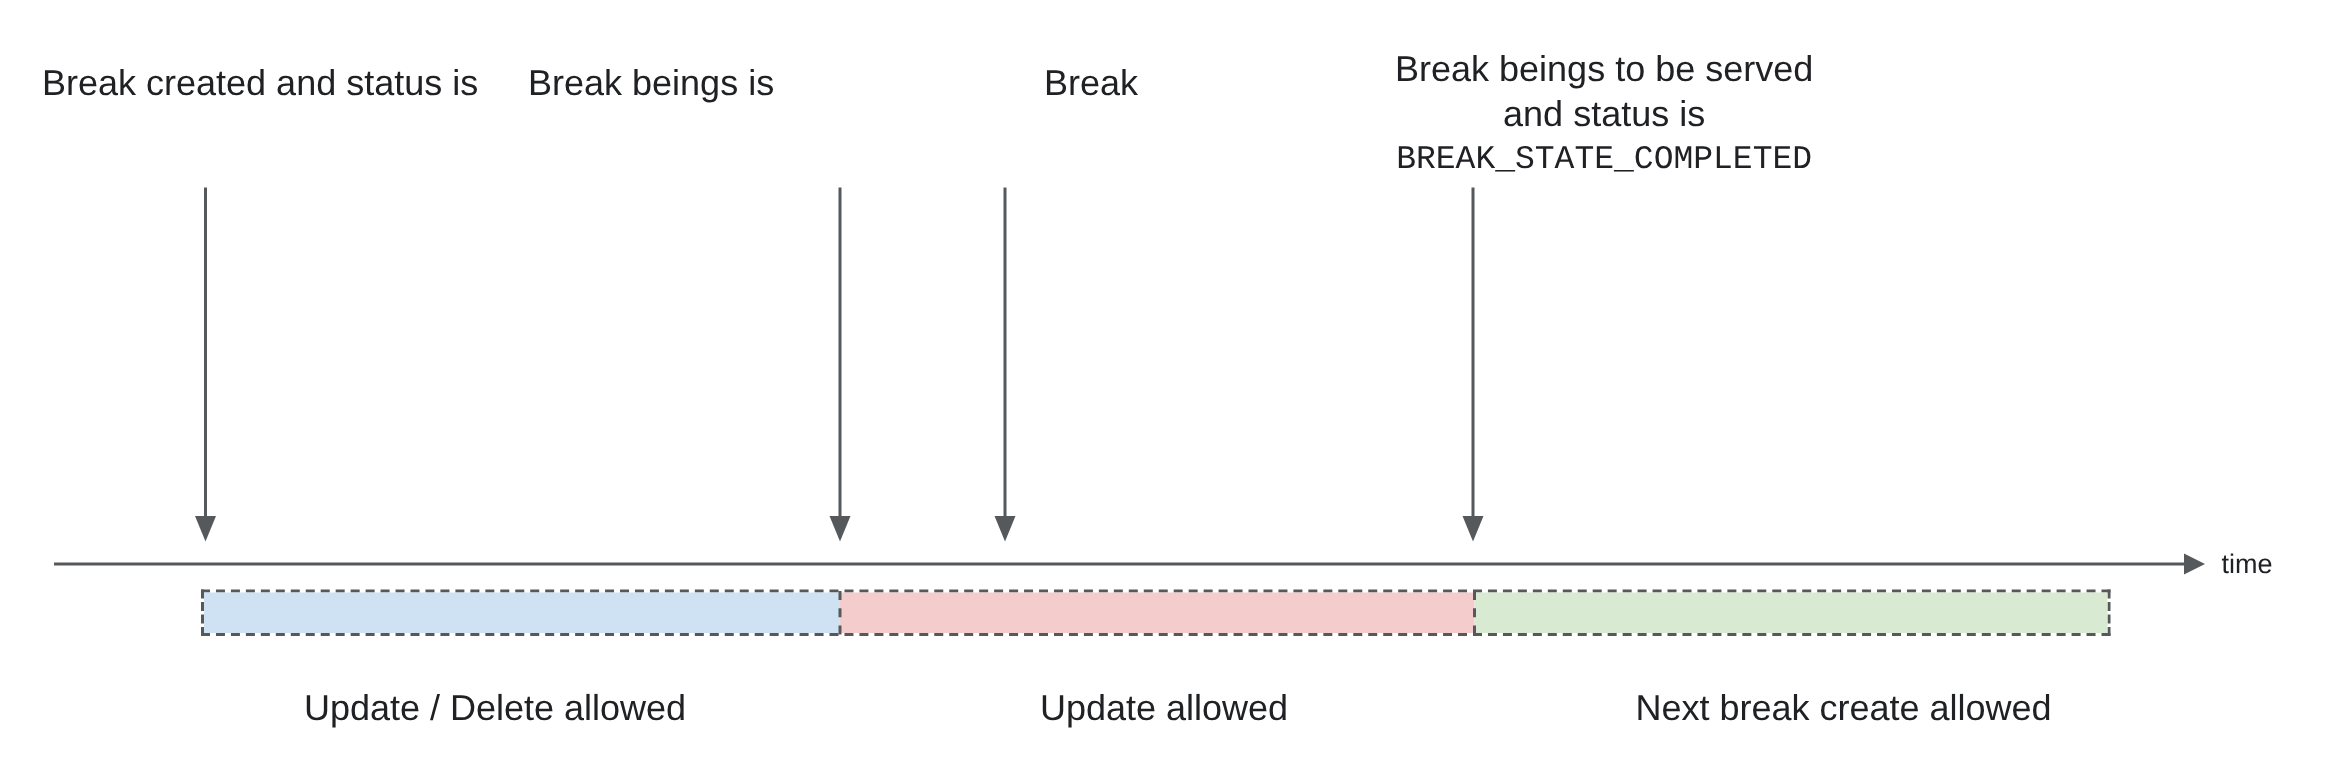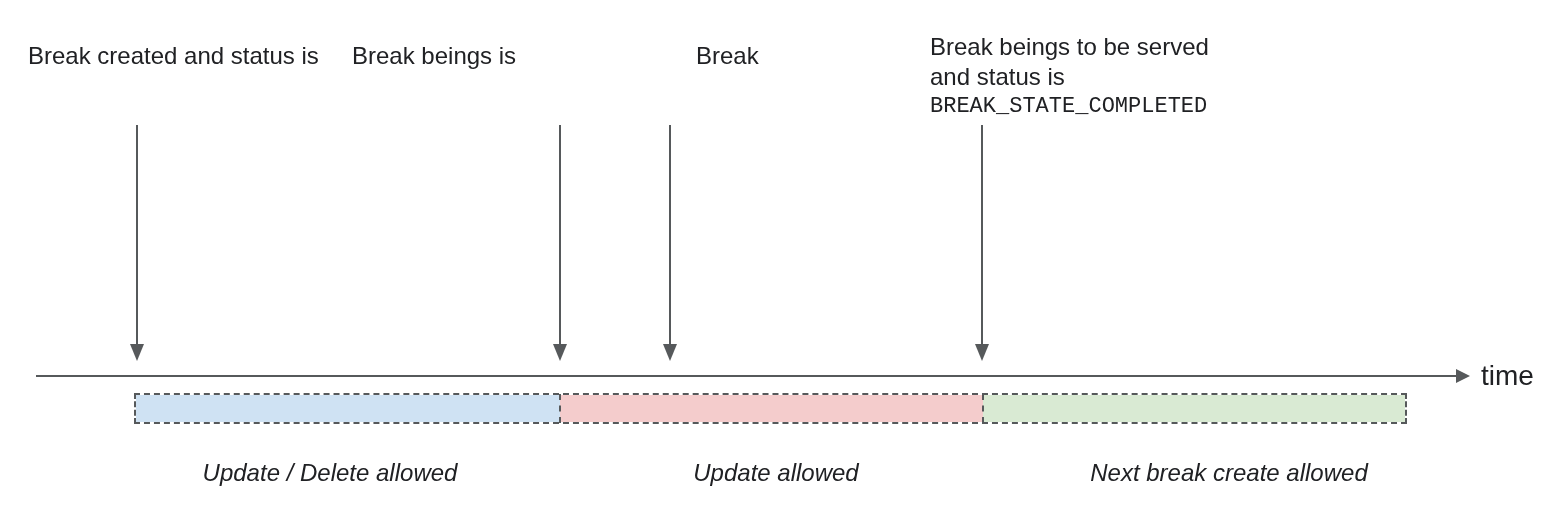--- a/index.html
+++ b/index.html
@@ -4,20 +4,21 @@
 <style>
   html, body { margin: 0; padding: 0; background: #ffffff; }
   .canvas {
     position: relative;
     width: 1558px;
     height: 520px;
     background: #ffffff;
     font-family: "Liberation Sans", sans-serif;
     color: #202124;
     overflow: hidden;
+    text-align: center;
   }
   .annotation { position: absolute; }
   .annotation .sans {
     font-family: "Liberation Sans", sans-serif;
     font-size: 24px;
     line-height: 30px;
     white-space: nowrap;
   }
   .annotation .mono {
     font-family: "Liberation Mono", monospace;
@@ -43,37 +44,37 @@
   }
   .axis-head {
     position: absolute; left: 1456px; top: 369px;
     width: 0; height: 0;
     border-top: 7px solid transparent;
     border-bottom: 7px solid transparent;
     border-left: 14px solid #56595b;
   }
   .axis-label {
     position: absolute; left: 1481px; top: 363px;
-    font-size: 28px; line-height: 26px; white-space: nowrap;
+    font-size: 18px; line-height: 26px; white-space: nowrap;
   }
   .bar {
     position: absolute; left: 134px; top: 393px;
     width: 1273px; height: 31px;
     border: 2px dashed #56595b;
     box-sizing: border-box;
   }
   .bar .fill { position: absolute; top: 0; bottom: 0; }
   .bar .divider {
     position: absolute; top: -1px; bottom: -1px;
     width: 0; border-left: 2px dashed #56595b;
   }
   .seg-label {
     position: absolute; top: 459px;
     transform: translateX(-50%);
-    font-size: 24px; line-height: 28px; white-space: nowrap; font-style: italic;
+    font-size: 24px; line-height: 28px; white-space: nowrap;
   }
 </style>
 </head>
 <body>
 
 <div class="canvas">
 
   <div class="annotation" style="left:28px; top:41px">
     <div class="sans">Break created and status is</div>
   </div>

